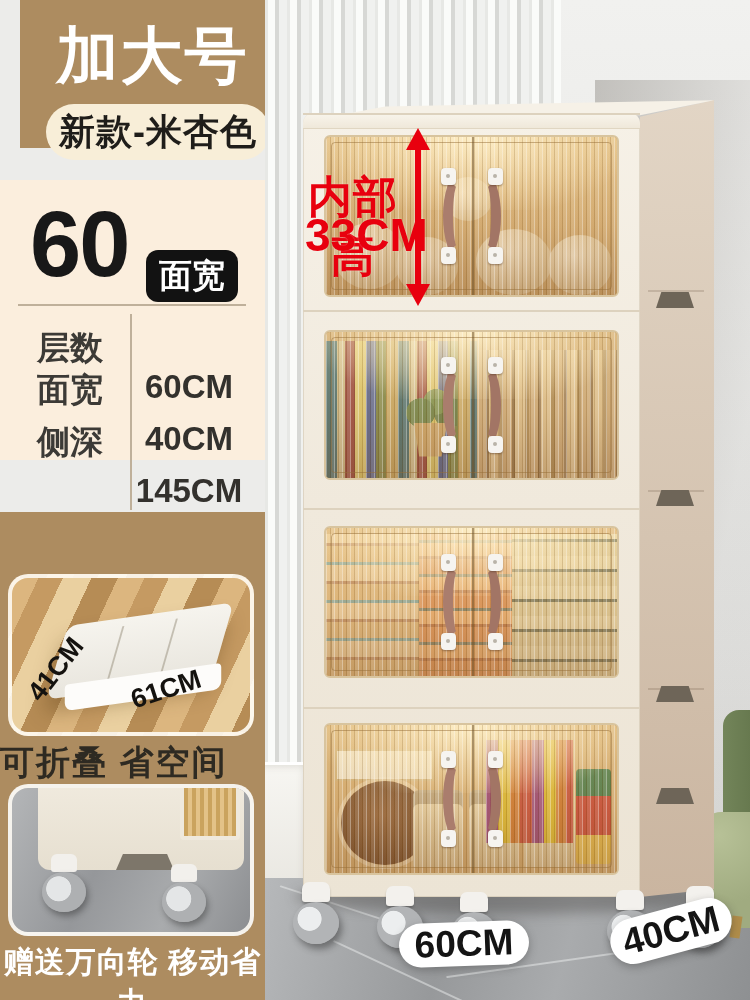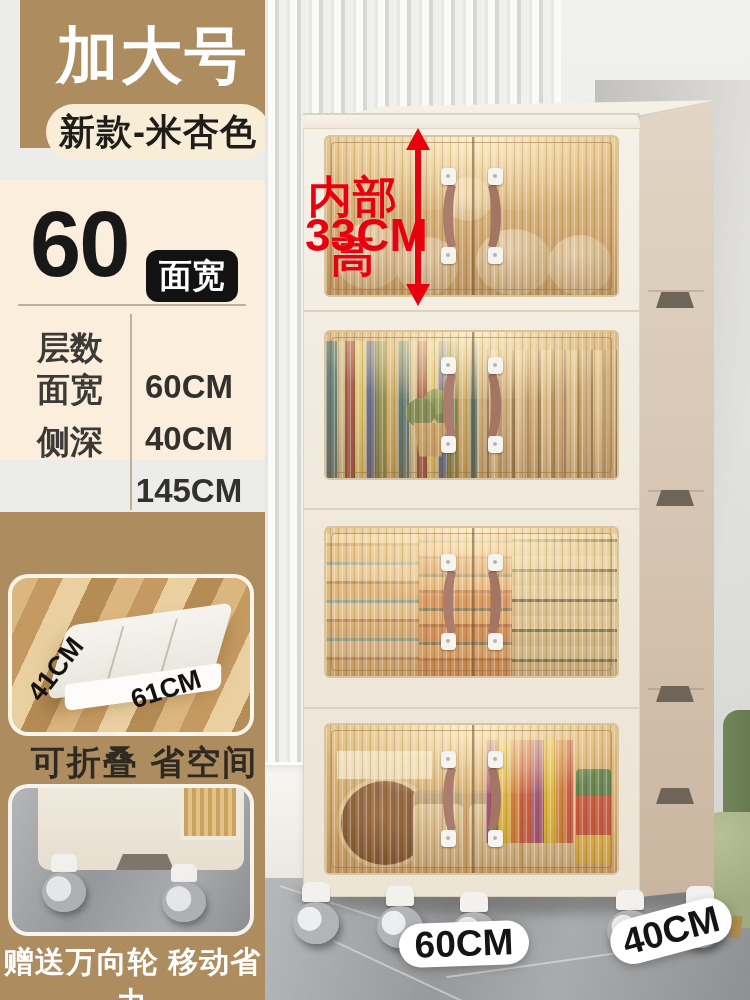--- a/index.html
+++ b/index.html
@@ -35,21 +35,21 @@
     background:repeating-linear-gradient(115deg,#dcb67f 0 24px,#c59a62 24px 46px,#ead0a0 46px 72px,#b68c55 72px 96px); }
   .fold-box-top { position:absolute; left:44px; top:38px; width:168px; height:70px; background:linear-gradient(180deg,#f6f4ee,#e8e5dd);
     border-radius:10px; transform:rotate(-8deg) skewX(-24deg); box-shadow:0 14px 18px rgba(90,60,20,0.35); }
   .fold-box-top:before, .fold-box-top:after { content:""; position:absolute; top:8px; bottom:8px; width:2px; background:rgba(140,130,110,0.45); }
   .fold-box-top:before { left:58px; } .fold-box-top:after { left:112px; }
   .fold-box-front { position:absolute; left:52px; top:96px; width:158px; height:26px; background:#fdfcfa;
     border-radius:4px 4px 8px 8px; transform:rotate(-8deg) skewX(-8deg); }
   .photo-dim { position:absolute; color:#14120f; font-size:27px; font-weight:800; }
   .dim-41 { left:8px; top:76px; transform:rotate(-52deg); }
   .dim-61 { left:118px; top:96px; transform:rotate(-18deg); }
-  .photo-caption-dark { position:absolute; left:12px; top:228px; width:265px; text-align:center;
+  .photo-caption-dark { position:absolute; left:0; top:228px; width:265px; 
     color:#2e2a22; font-size:34px; font-weight:800; letter-spacing:2px; }
   .photo-wheels { left:8px; top:272px; width:246px; height:152px;
     background:linear-gradient(115deg,#b4b6b8 0%,#95979a 40%,#a9abad 70%,#8c8e91 100%); }
   .pw-cab { position:absolute; left:26px; top:-12px; width:206px; height:94px; background:linear-gradient(180deg,#f1ebdf,#e6dfd0);
     border-radius:0 0 12px 12px; }
   .pw-cab:before { content:""; position:absolute; left:78px; bottom:0px; width:58px; height:16px; background:#7d766a;
     clip-path:polygon(12% 0,88% 0,100% 100%,0 100%); }
   .pw-cab:after { content:""; position:absolute; right:4px; top:0; width:52px; height:56px;
     background:repeating-linear-gradient(90deg,#caa35e 0 4px,#e3c288 4px 8px); border:4px solid #efe9dd; border-radius:4px; }
   .pw-wheel { position:absolute; }

